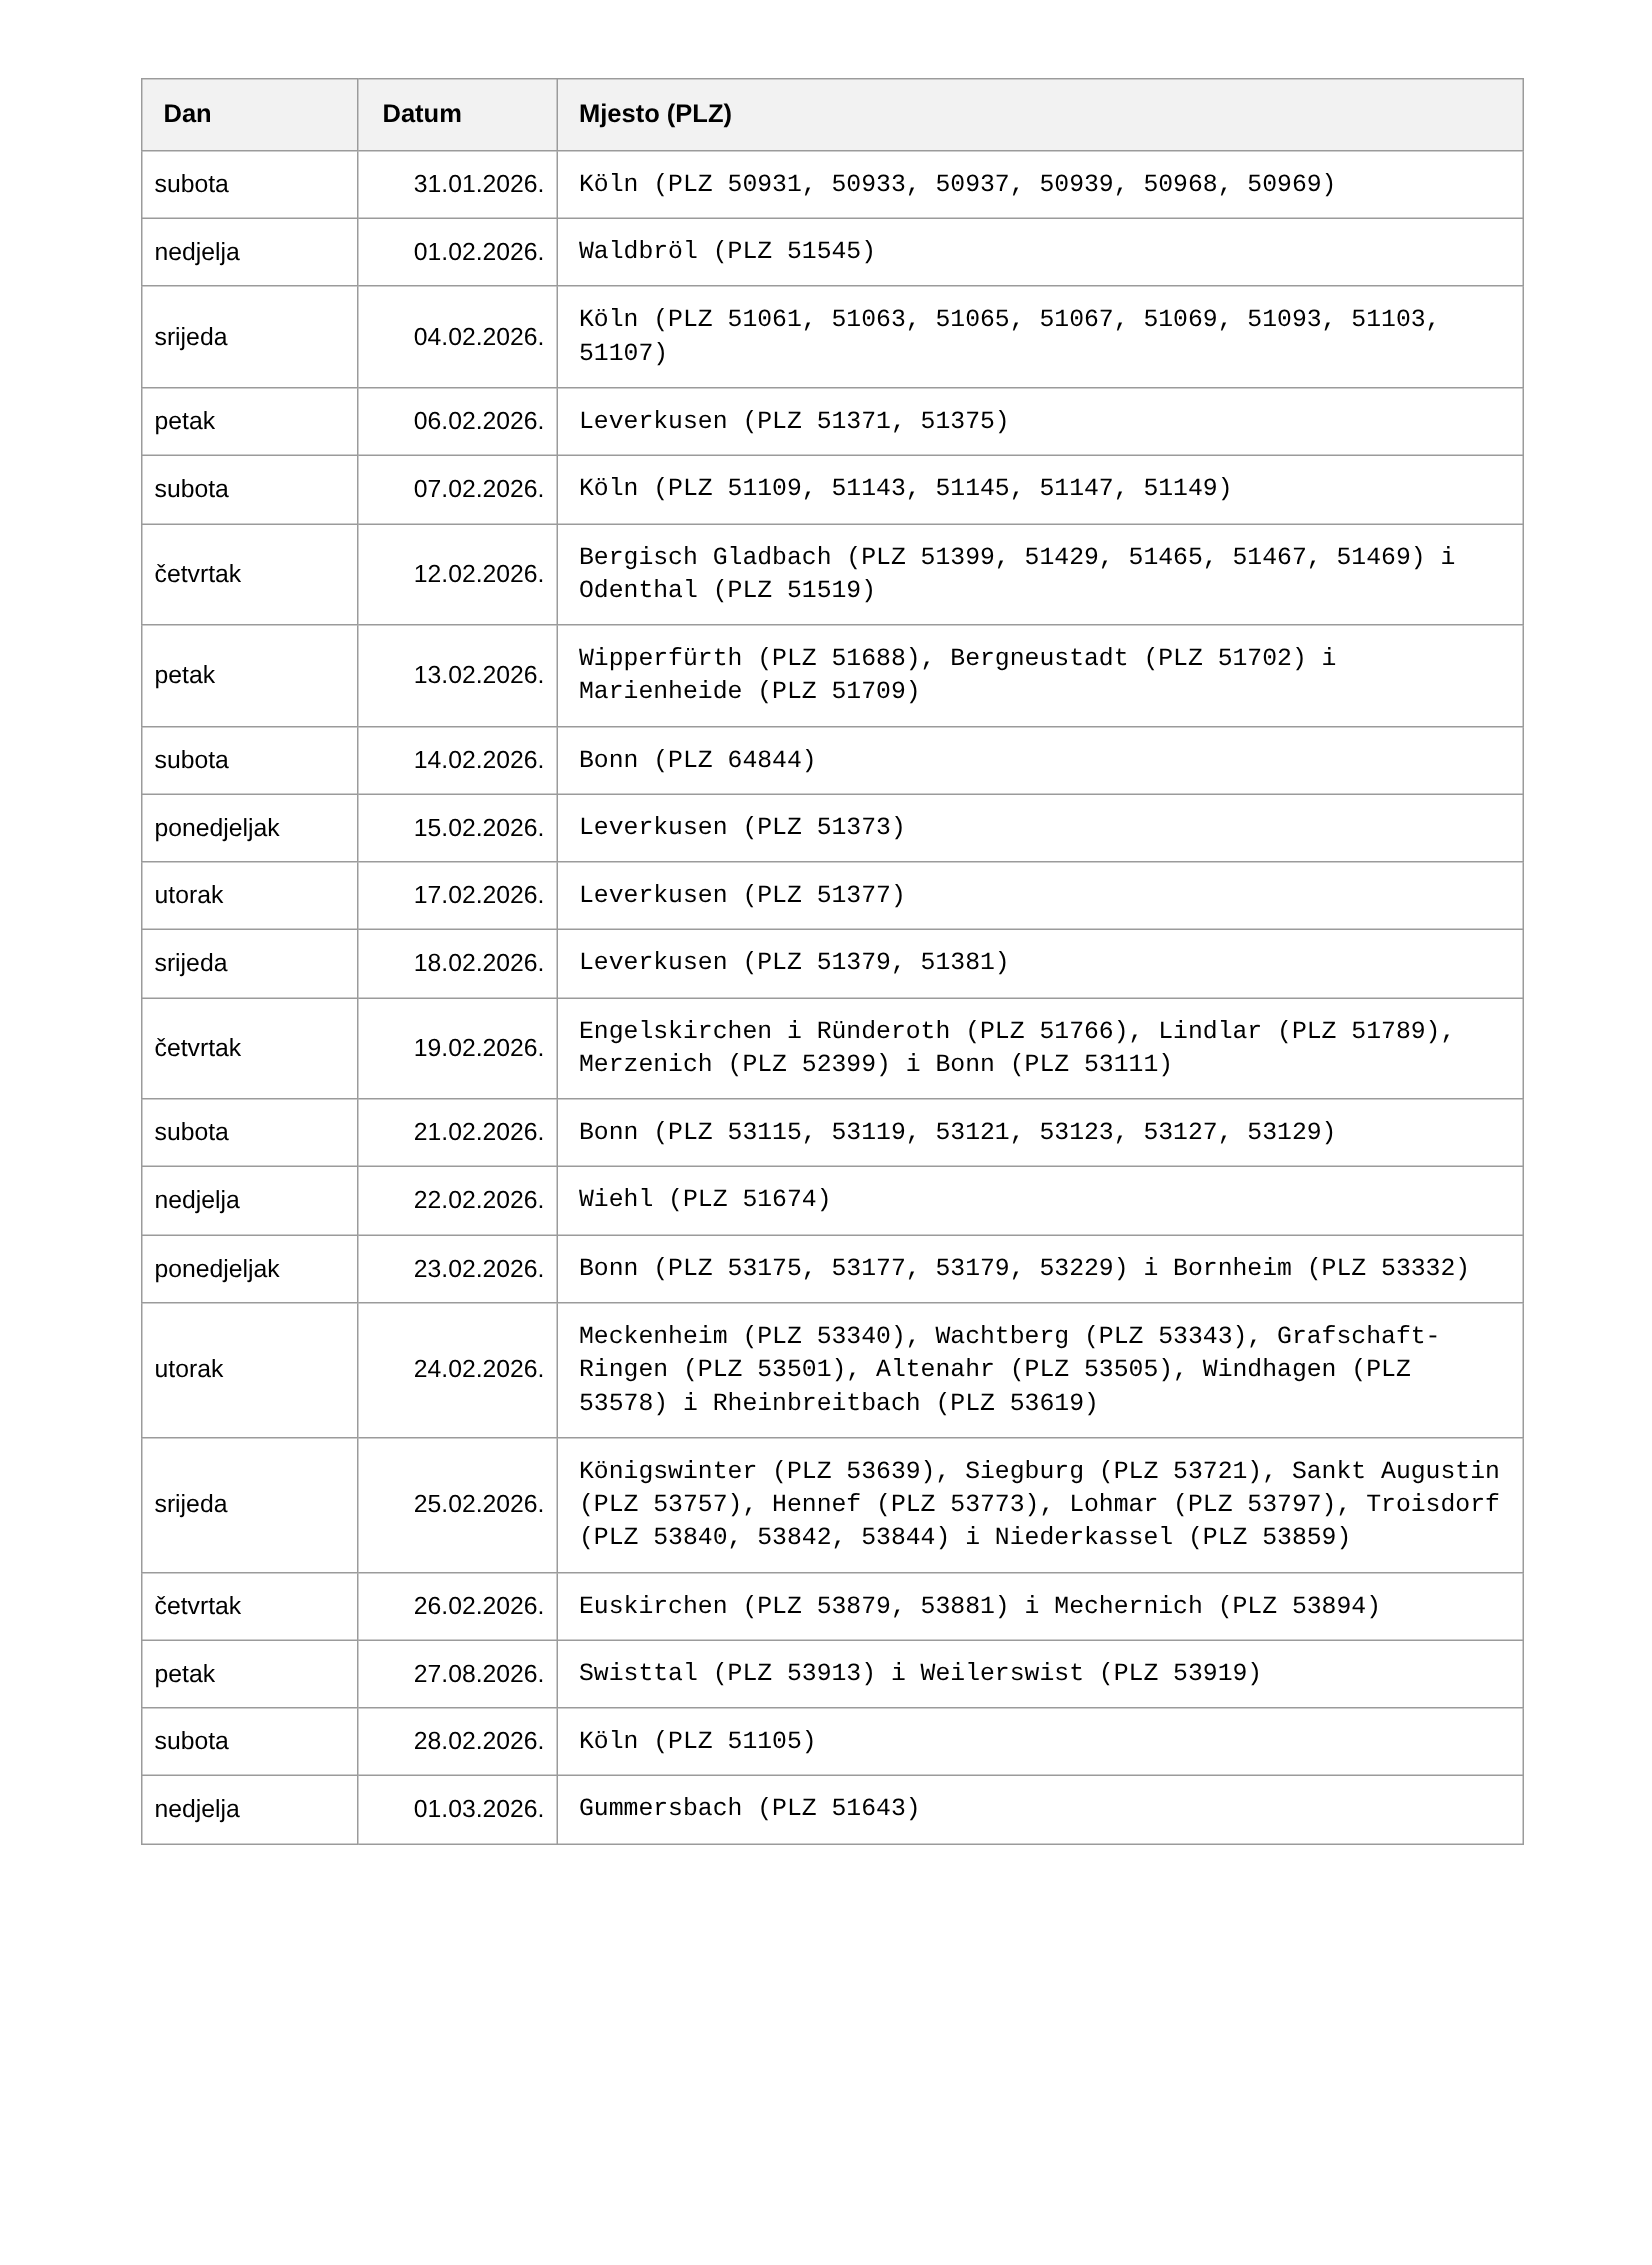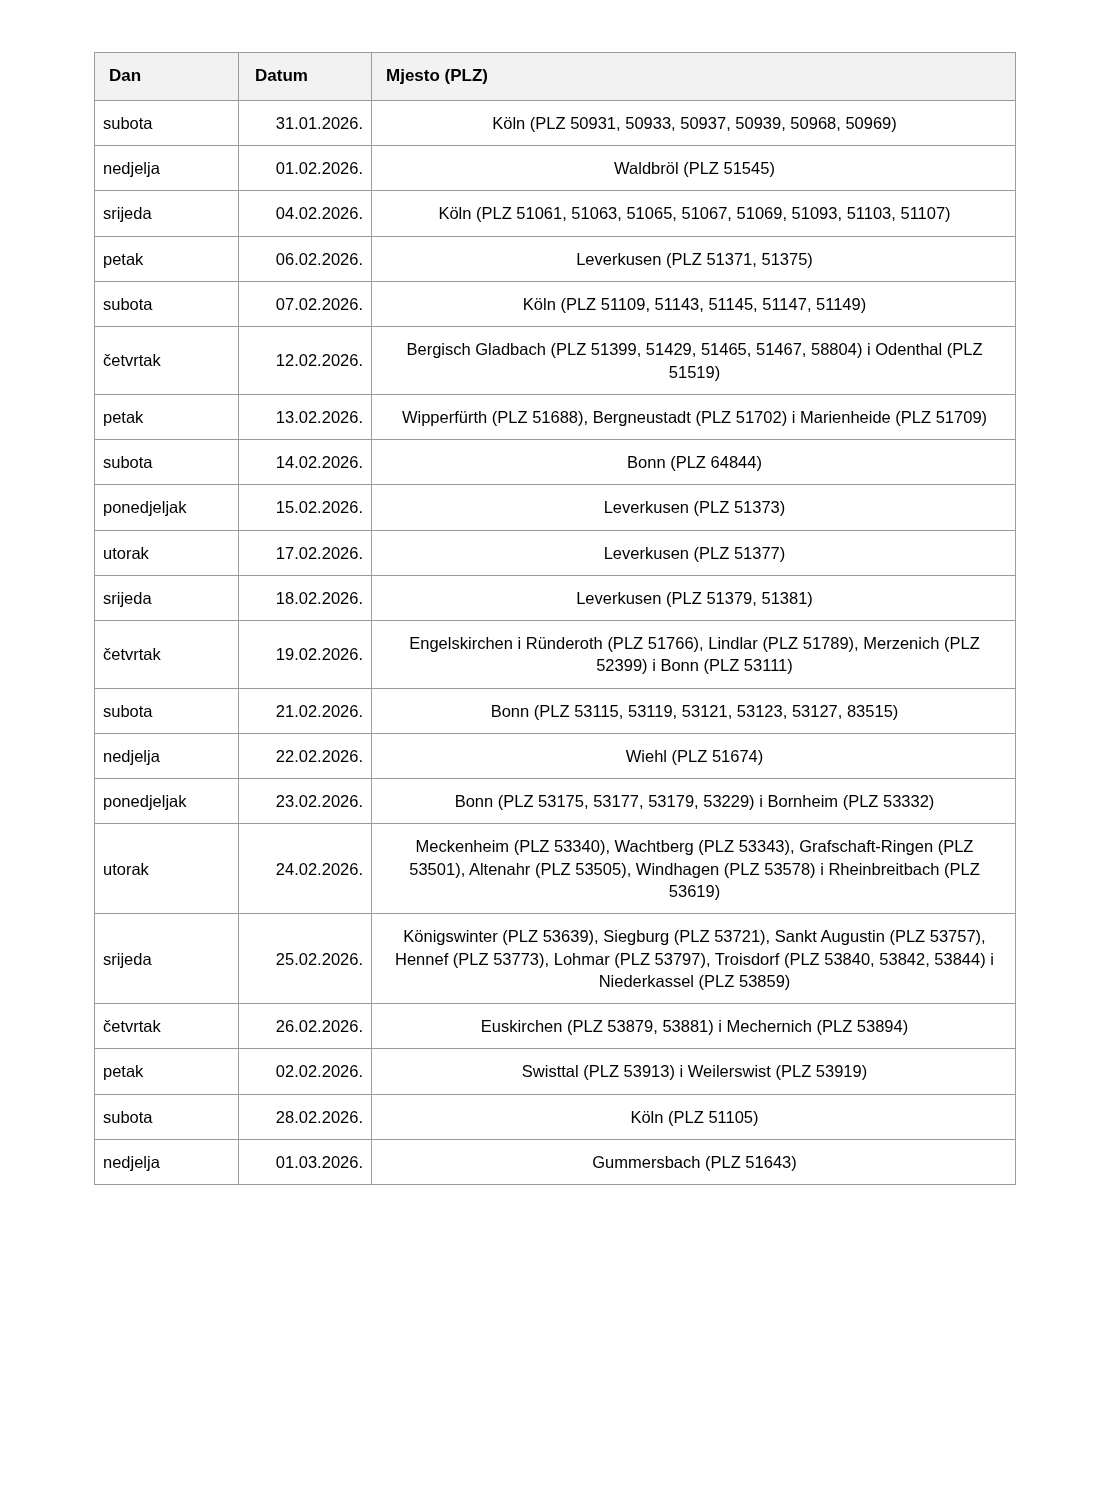--- a/index.html
+++ b/index.html
@@ -46,23 +46,24 @@
   col.c-datum { width: 133px; }
   col.c-mjesto { width: 644px; }
 
   table.schedule tbody td {
     padding: 11px 8px;
     text-align: center;
   }
   table.schedule tbody td.cell-dan { text-align: left; }
   table.schedule tbody td.cell-datum { text-align: right; }
   table.schedule tbody td.cell-mjesto {
-    text-align: center;
+    text-align: left;
     padding-left: 14px;
     padding-right: 12px;
+    font-family: Liberation Mono, monospace;
   }
 </style>
 </head>
 <body>
 
 <div class="page">
   <table class="schedule">
     <colgroup>
       <col class="c-dan">
       <col class="c-datum">
@@ -97,21 +98,21 @@
         <td class="cell-mjesto">Leverkusen (PLZ 51371, 51375)</td>
       </tr>
       <tr>
         <td class="cell-dan">subota</td>
         <td class="cell-datum">07.02.2026.</td>
         <td class="cell-mjesto">Köln (PLZ 51109, 51143, 51145, 51147, 51149)</td>
       </tr>
       <tr>
         <td class="cell-dan">četvrtak</td>
         <td class="cell-datum">12.02.2026.</td>
-        <td class="cell-mjesto">Bergisch Gladbach (PLZ 51399, 51429, 51465, 51467, 58804) i Odenthal (PLZ 51519)</td>
+        <td class="cell-mjesto">Bergisch Gladbach (PLZ 51399, 51429, 51465, 51467, 51469) i Odenthal (PLZ 51519)</td>
       </tr>
       <tr>
         <td class="cell-dan">petak</td>
         <td class="cell-datum">13.02.2026.</td>
         <td class="cell-mjesto">Wipperfürth (PLZ 51688), Bergneustadt (PLZ 51702) i Marienheide (PLZ 51709)</td>
       </tr>
       <tr>
         <td class="cell-dan">subota</td>
         <td class="cell-datum">14.02.2026.</td>
         <td class="cell-mjesto">Bonn (PLZ 64844)</td>
@@ -132,21 +133,21 @@
         <td class="cell-mjesto">Leverkusen (PLZ 51379, 51381)</td>
       </tr>
       <tr>
         <td class="cell-dan">četvrtak</td>
         <td class="cell-datum">19.02.2026.</td>
         <td class="cell-mjesto">Engelskirchen i Ründeroth (PLZ 51766), Lindlar (PLZ 51789), Merzenich (PLZ 52399) i Bonn (PLZ 53111)</td>
       </tr>
       <tr>
         <td class="cell-dan">subota</td>
         <td class="cell-datum">21.02.2026.</td>
-        <td class="cell-mjesto">Bonn (PLZ 53115, 53119, 53121, 53123, 53127, 83515)</td>
+        <td class="cell-mjesto">Bonn (PLZ 53115, 53119, 53121, 53123, 53127, 53129)</td>
       </tr>
       <tr>
         <td class="cell-dan">nedjelja</td>
         <td class="cell-datum">22.02.2026.</td>
         <td class="cell-mjesto">Wiehl (PLZ 51674)</td>
       </tr>
       <tr>
         <td class="cell-dan">ponedjeljak</td>
         <td class="cell-datum">23.02.2026.</td>
         <td class="cell-mjesto">Bonn (PLZ 53175, 53177, 53179, 53229) i Bornheim (PLZ 53332)</td>
@@ -161,21 +162,21 @@
         <td class="cell-datum">25.02.2026.</td>
         <td class="cell-mjesto">Königswinter (PLZ 53639), Siegburg (PLZ 53721), Sankt Augustin (PLZ 53757), Hennef (PLZ 53773), Lohmar (PLZ 53797), Troisdorf (PLZ 53840, 53842, 53844) i Niederkassel (PLZ 53859)</td>
       </tr>
       <tr>
         <td class="cell-dan">četvrtak</td>
         <td class="cell-datum">26.02.2026.</td>
         <td class="cell-mjesto">Euskirchen (PLZ 53879, 53881) i Mechernich (PLZ 53894)</td>
       </tr>
       <tr>
         <td class="cell-dan">petak</td>
-        <td class="cell-datum">02.02.2026.</td>
+        <td class="cell-datum">27.08.2026.</td>
         <td class="cell-mjesto">Swisttal (PLZ 53913) i Weilerswist (PLZ 53919)</td>
       </tr>
       <tr>
         <td class="cell-dan">subota</td>
         <td class="cell-datum">28.02.2026.</td>
         <td class="cell-mjesto">Köln (PLZ 51105)</td>
       </tr>
       <tr>
         <td class="cell-dan">nedjelja</td>
         <td class="cell-datum">01.03.2026.</td>

